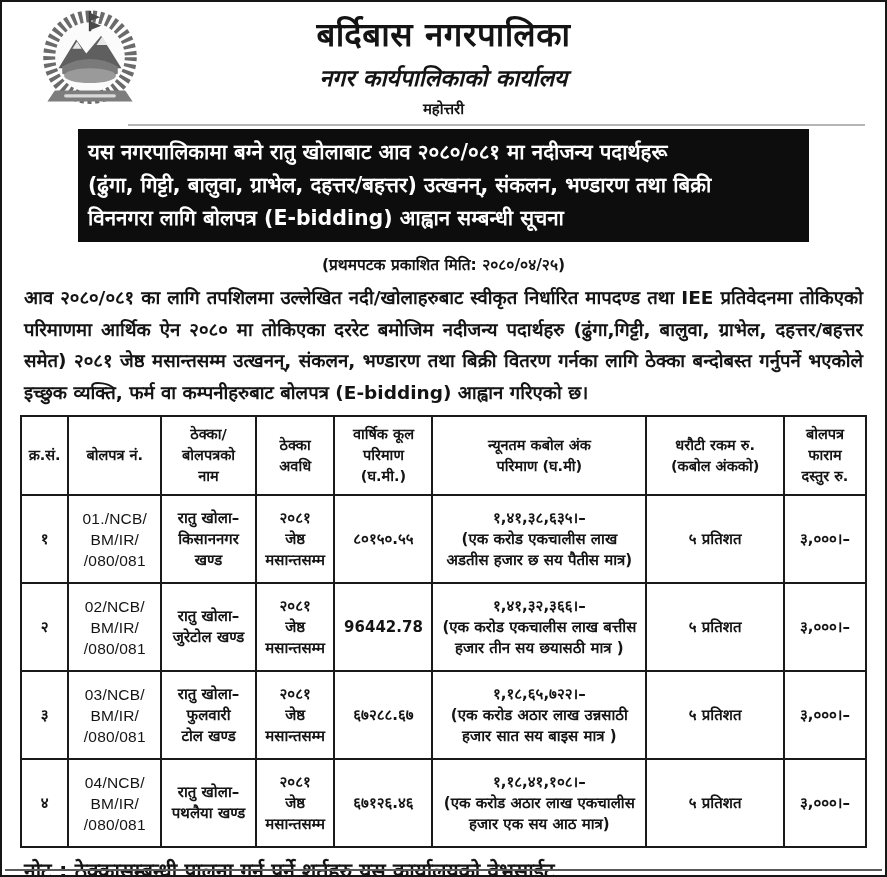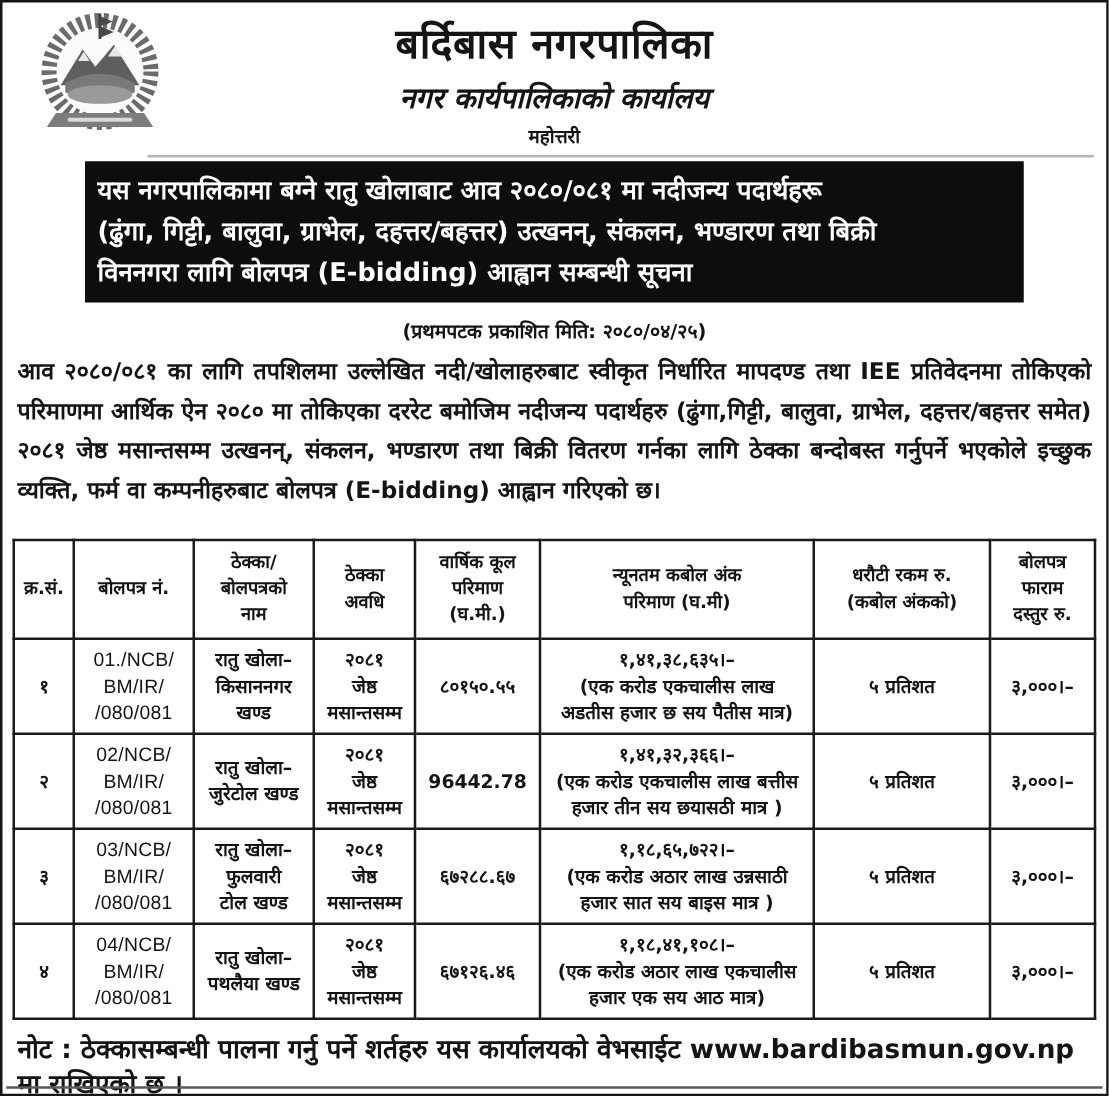--- a/index.html
+++ b/index.html
@@ -1,49 +1,49 @@
 <!DOCTYPE html>
 <html><head>
 <meta charset="utf-8">
 <style>
   * { margin:0; padding:0; box-sizing:border-box; }
   html,body { background:#dcdcdc; }
   body { font-family:"DejaVu Sans", sans-serif; color:#141414; }
   .page {
     width:887px; height:877px; background:#ffffff;
     border:2px solid #161616; margin:0 auto; position:relative;
-    padding:5px 8px 0; overflow:hidden;
+    padding:5px 18px 0; overflow:hidden;
   }
   
   .header { position:relative; text-align:center; padding-top:4px; min-height:100px; }
   .logo { position:absolute; left:10px; top:2px; width:120px; height:100px; }
   .title { font-size:33px; font-weight:bold; letter-spacing:.5px; }
   .subtitle { font-size:23px; font-weight:bold; margin-top:5px;font-style:italic; }
   .district { font-size:15px; font-weight:bold; margin-top:5px; }
   .header-rule { border:none; border-top:2px solid #b5b5b5; margin:6px 2px 3px 108px; }
   
   .banner {
     background:#0d0d0d; color:#fff; margin:1px 58px 0; padding:7px 10px;
     font-weight:bold; font-size:20.5px; line-height:33px;
   }
   
   .pub-date { text-align:center; font-weight:bold; font-size:15.5px; margin:11px 0 7px; }
   
   .body-para {
     font-size:18.5px; font-weight:bold; text-align:justify;
-    line-height:31.5px; margin:1px 4px 23px;
+    line-height:31.5px; margin:1px 4px 7px;
   }
   
   table { width:100%; border-collapse:collapse; table-layout:fixed; }
   th, td {
     border:2px solid #1a1a1a; text-align:center; vertical-align:middle;
     white-space:pre-line; padding:3px 2px; font-weight:bold;
   }
   th { font-size:14.5px; height:79px; line-height:21px; }
-  td { font-size:15px; height:76px; line-height:21px; }
+  td { font-size:15px; height:88px; line-height:21px; }
   td.latin { font-family:"Liberation Sans", sans-serif; font-weight:normal; font-size:15.5px; letter-spacing:.2px; }
   
   .note { font-size:21px; font-weight:bold; margin:8px 4px 0; }
   .bottom-rule { position:absolute; left:3px; right:3px; bottom:4px; border-top:2px solid #5a5a5a; }
 </style>
 </head>
 <body>
 
 <div class="page">
 

